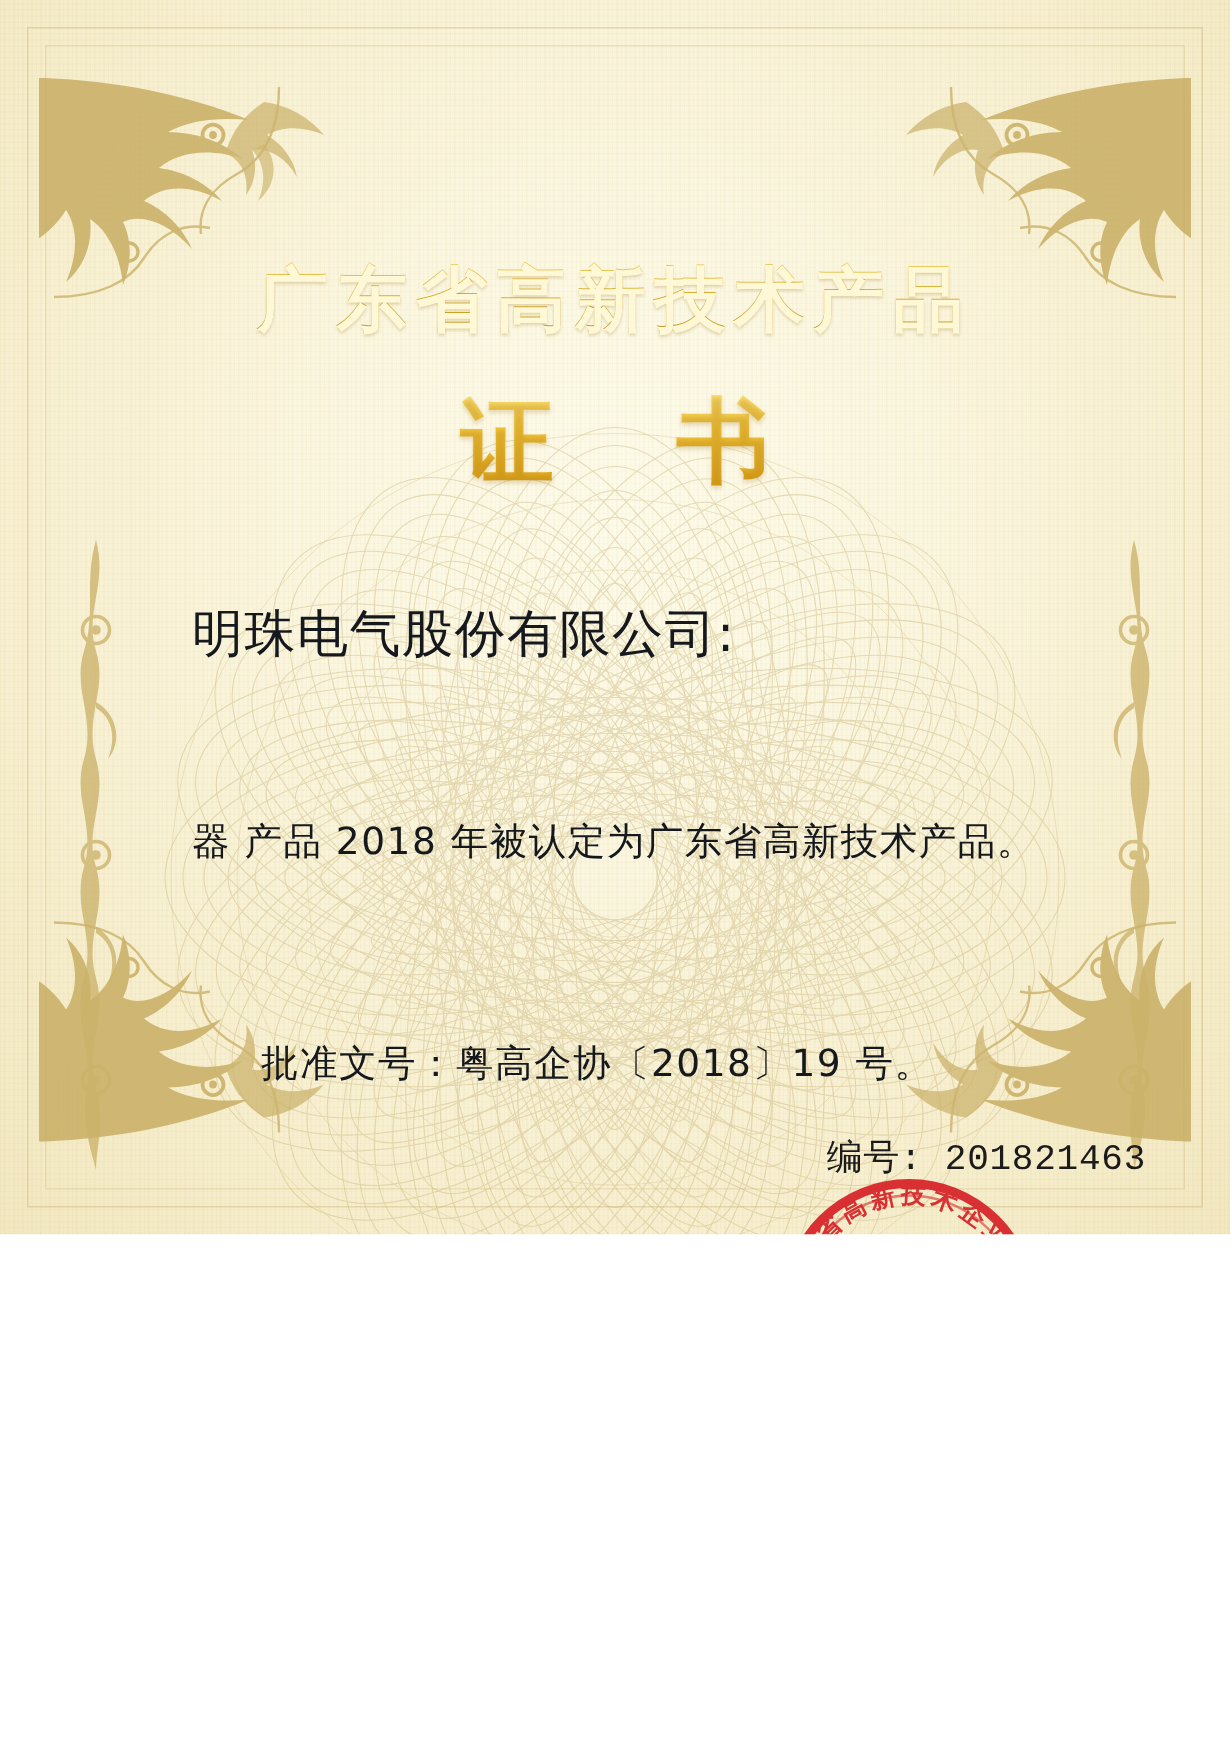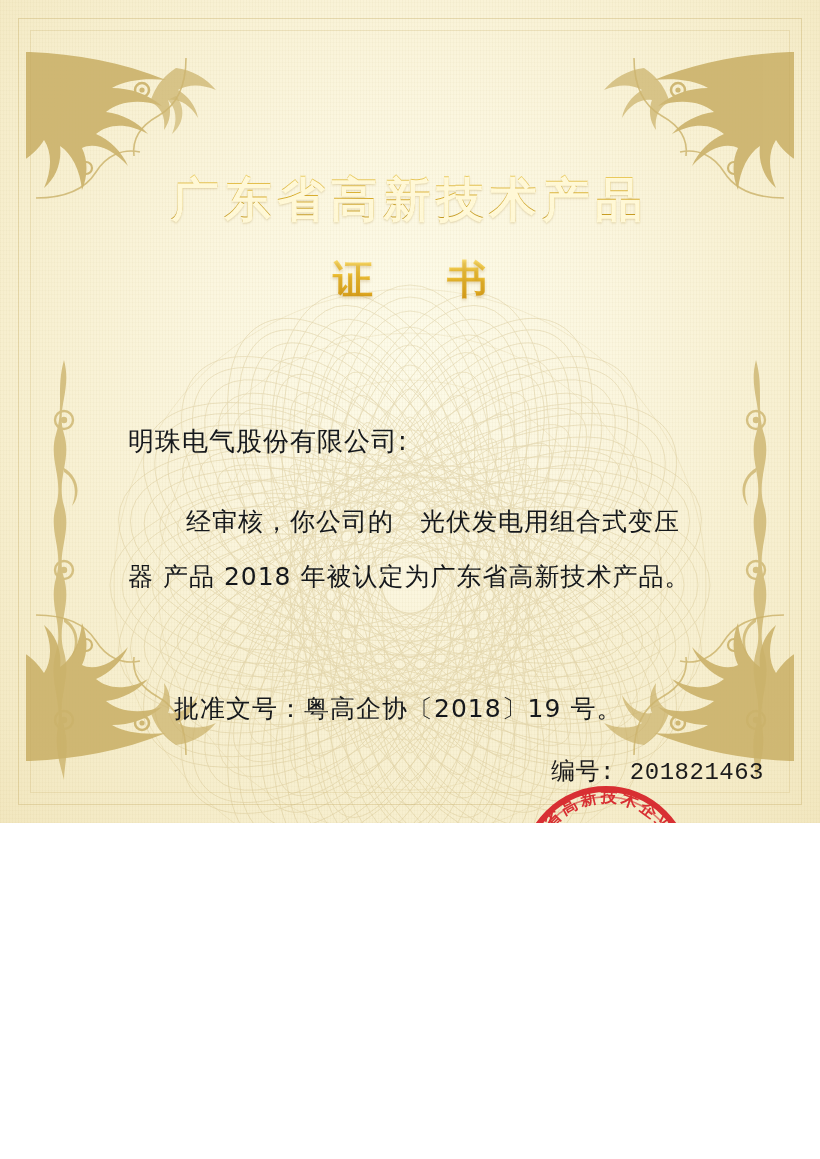--- a/index.html
+++ b/index.html
@@ -90,42 +90,42 @@
     -webkit-text-fill-color: transparent;
   }
   #subtitle {
     position: absolute;
     top: 252px;
     left: 0;
     width: 100%;
     text-align: center;
     font-family: "DejaVu Sans", "Liberation Sans", sans-serif;
     font-weight: bold;
-    font-size: 40px;
+    font-size: 62px;
     letter-spacing: 30px;
     text-indent: 30px;
     color: #e8b325;
     background: linear-gradient(180deg, #ffe98a 0%, #f0c338 40%, #d89a12 100%);
     -webkit-background-clip: text;
     background-clip: text;
     -webkit-text-fill-color: transparent;
     text-shadow: 0 2px 3px rgba(150,100,10,0.22);
   }
 
   .body-text {
     position: absolute;
     color: #15181c;
     font-family: "DejaVu Sans", "Liberation Sans", sans-serif;
     font-size: 25px;
     letter-spacing: 1px;
     white-space: nowrap;
   }
-  #recipient { left: 128px; top: 400px; font-size: 26px; margin-top: 24px; }
+  #recipient { left: 128px; top: 400px; font-size: 34px; }
   #para-line1 { left: 186px; top: 505px; }
-  #para-line2 { left: 128px; top: 560px; text-align: center; }
+  #para-line2 { left: 128px; top: 544px; text-align: center; }
   #approval-line { left: 174px; top: 668px; margin-top: 24px; }
   #validity-line { left: 186px; top: 730px; letter-spacing: 5px; }
   #date-line { left: 520px; top: 925px; font-size: 25px; letter-spacing: 1px; }
   #serial-number {
     position: absolute;
     right: 56px;
     bottom: 36px;
     font-family: Liberation Mono, monospace;
     font-size: 24px;
     color: #1b1b1b;
@@ -267,21 +267,20 @@
     </g>
   </svg>
 
   <div id="outer-frame"></div>
   <div id="inner-frame"></div>
 
   <div id="title">广东省高新技术产品</div>
   <div id="subtitle">证 书</div>
 
   <div class="body-text" id="recipient">明珠电气股份有限公司:</div>
-  <div class="body-text" id="para-line1">经审核，你公司的　光伏发电用组合式变压</div>
   <div class="body-text" id="para-line2">器 产品 2018 年被认定为广东省高新技术产品。</div>
   <div class="body-text" id="approval-line">批准文号：粤高企协〔2018〕19 号。</div>
   <div class="body-text" id="date-line">2018 年 12 月</div>
 
   <svg id="seal" viewBox="0 0 186 186" xmlns="http://www.w3.org/2000/svg">
     <defs>
       <path id="sealArc" d="M 93,93 m -69,0 a 69,69 0 1,1 138,0 a 69,69 0 1,1 -138,0"></path>
     </defs>
     <circle cx="93" cy="93" r="82" fill="none" stroke="#d62027" stroke-width="6"></circle>
     <circle cx="93" cy="93" r="74" fill="none" stroke="#d62027" stroke-width="1.6" opacity="0.6"></circle>

